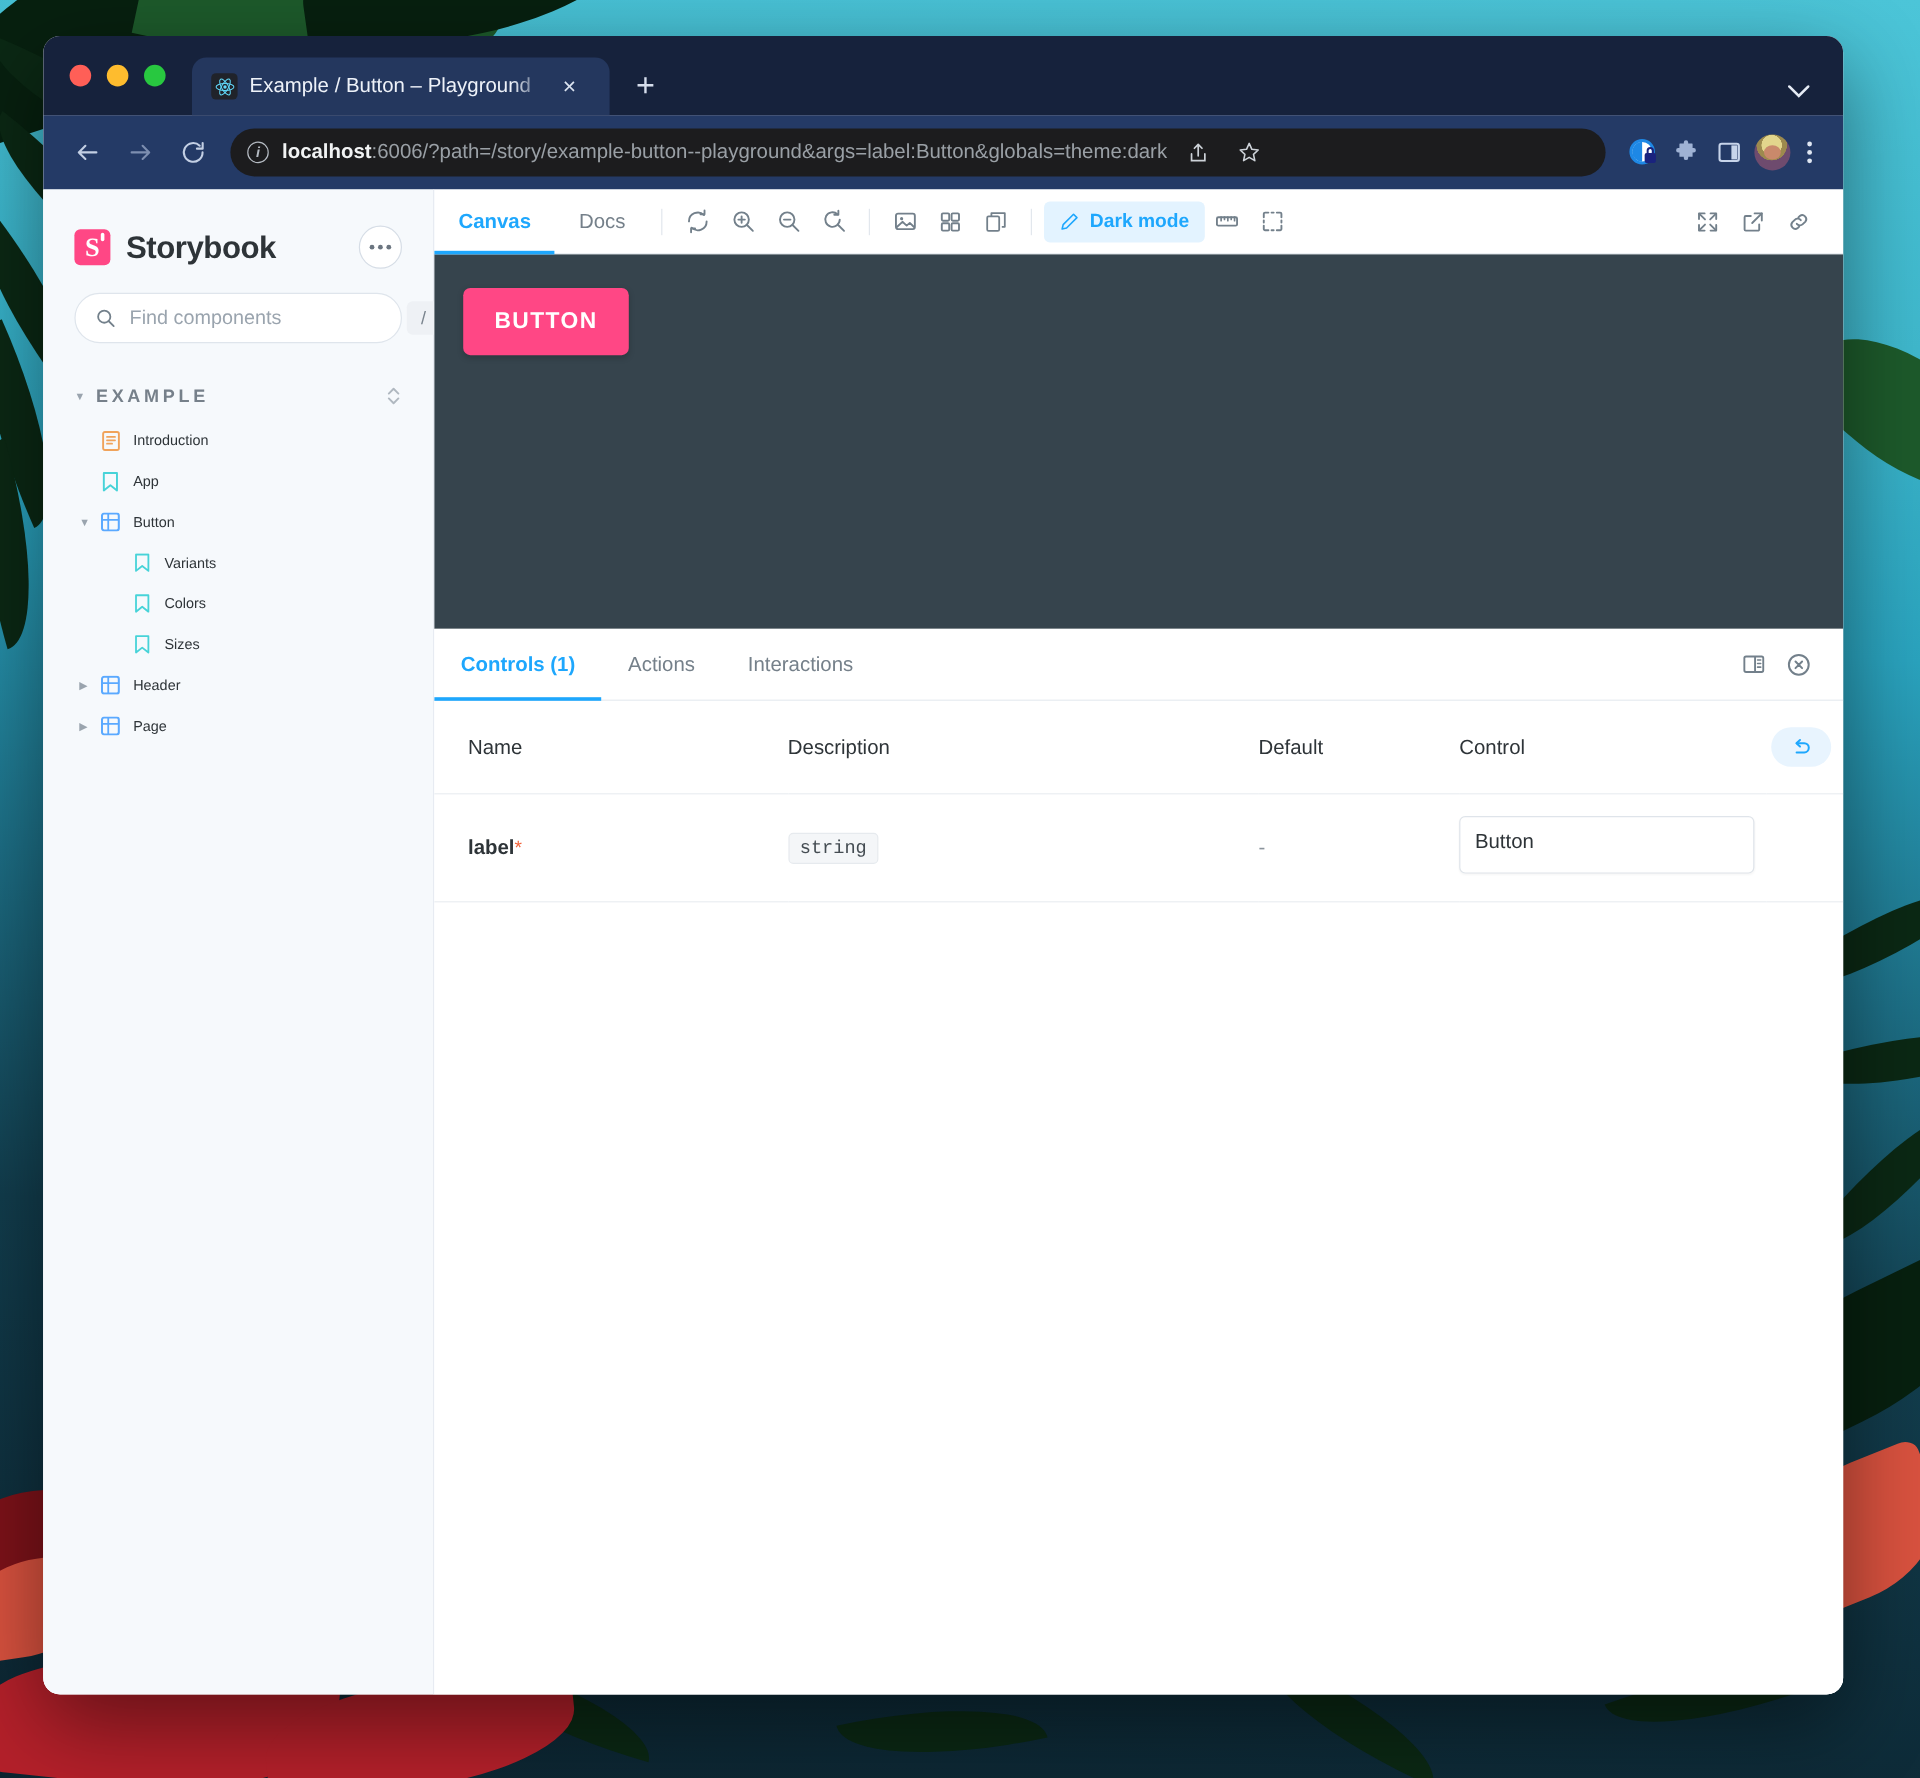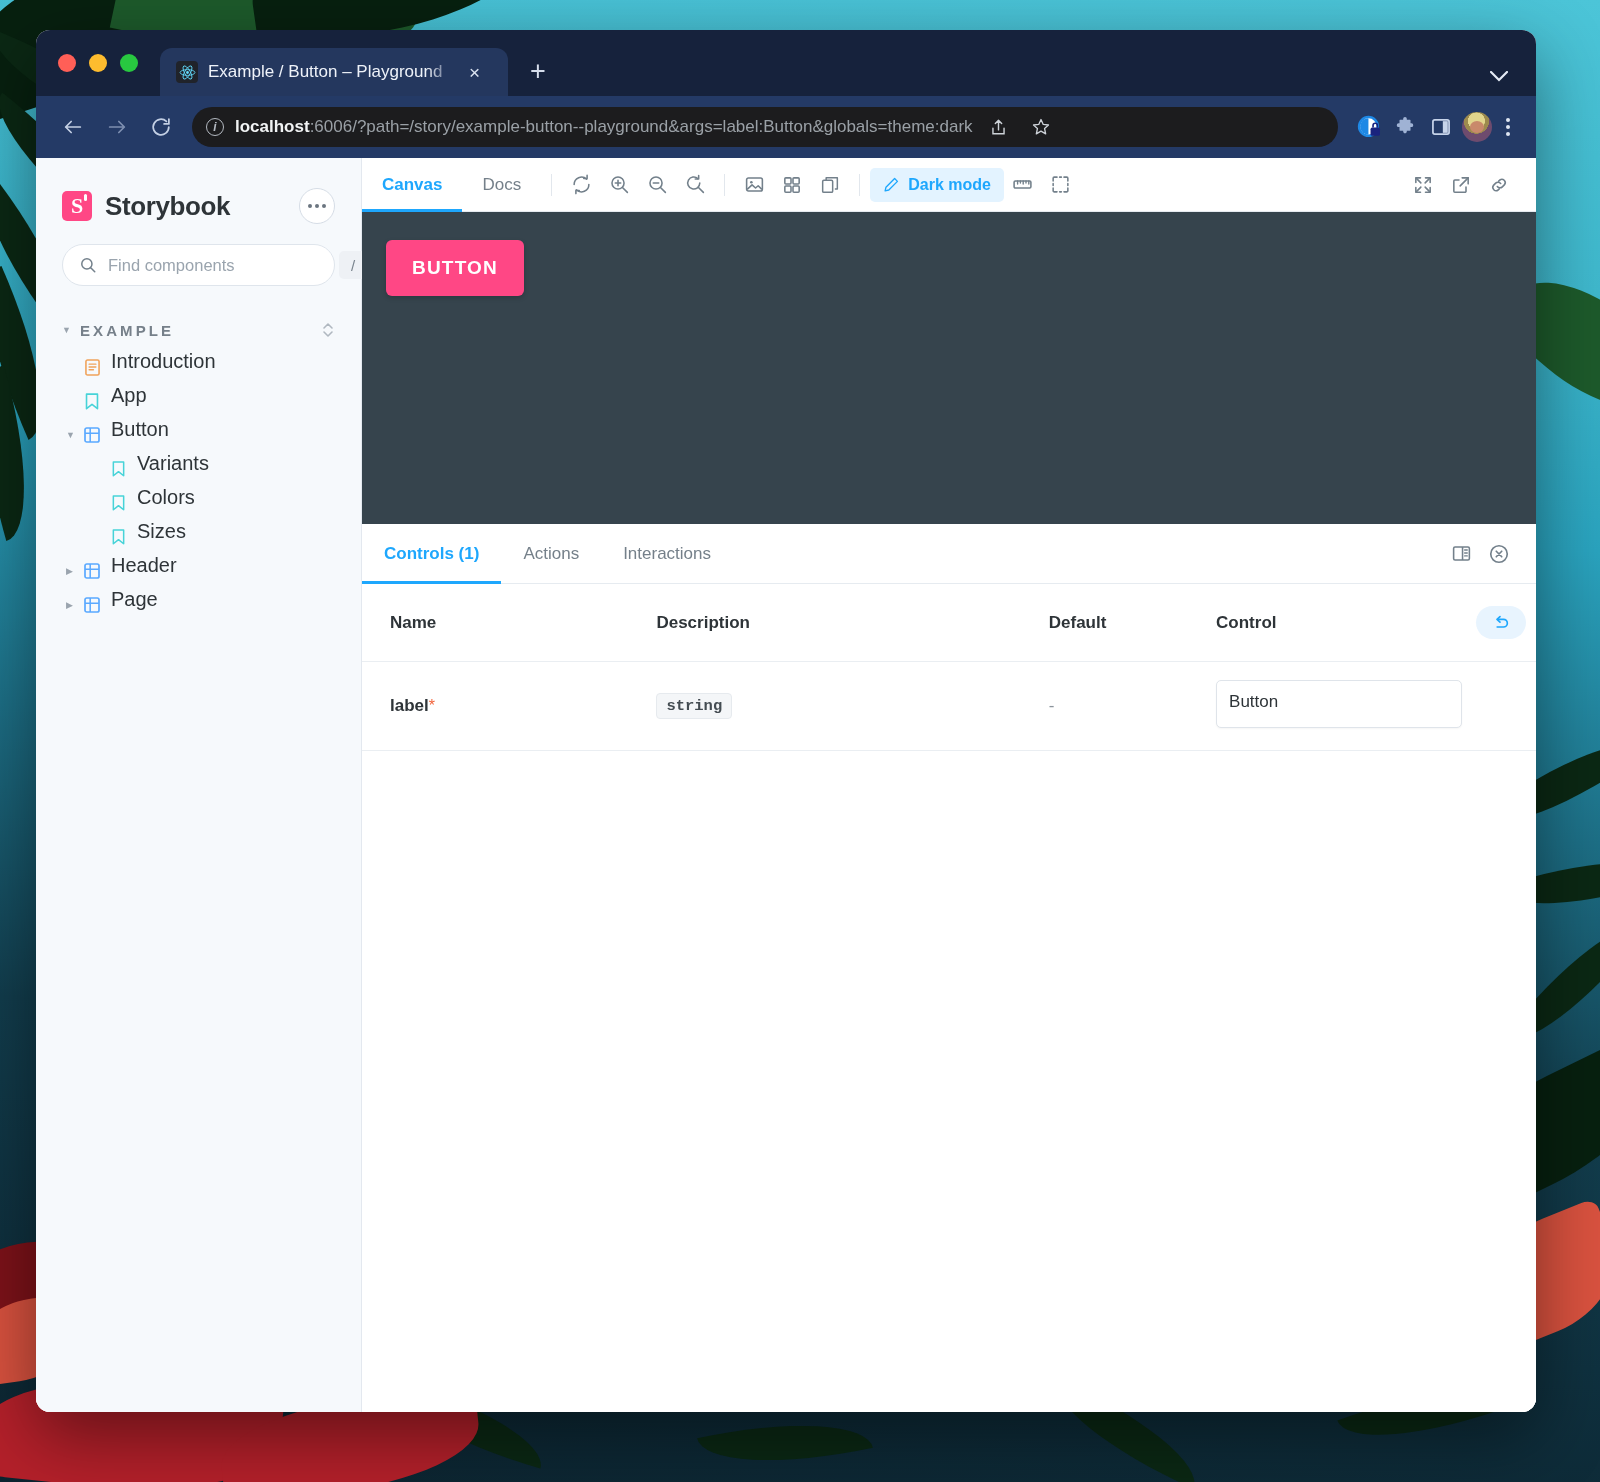--- a/index.html
+++ b/index.html
@@ -174,23 +174,23 @@
     font-size: 15px; flex: none;
   }
   .sb-group {
     display: flex; align-items: center; gap: 9px;
     padding: 0 26px; margin-top: 30px; height: 28px;
   }
   .grp-caret { color: #9aa4ae; font-size: 9px; }
   .grp-label { font-size: 15px; font-weight: 700; color: #76808a; letter-spacing: 3.1px; }
   .grp-sort { margin-left: auto; color: #b0b8c0; font-size: 12px; line-height: .8; text-align: center; cursor: pointer; }
   .sb-item {
-    display: flex; gap: 11px;
+    display: flex; align-items: center; gap: 11px;
     height: 34px; padding-left: 50px; cursor: pointer;
-    font-size: 20px; color: #2e3438;
+    font-size: 12px; color: #2e3438;
   }
   .sb-item.lvl1 { padding-left: 48px; }
   .sb-item.lvl2 { padding-left: 74px; }
   .sb-item.sel { background: #1ea7fd; color: #fff; font-weight: 700; }
   .sb-item .ic { width: 16px; flex: none; display: flex; align-items: center; justify-content: center; }
   .sb-row { position: relative; }
   .row-caret {
     position: absolute; left: 30px; top: 50%; transform: translateY(-50%);
     color: #9aa4ae; font-size: 9px;
   }
@@ -255,26 +255,26 @@
     font-size: 17px; color: #75808a; cursor: pointer; position: relative;
   }
   .ad-tab.active { color: #1ea7fd; font-weight: 700; text-align: center; }
   .ad-tab.active::after {
     content:""; position:absolute; left:0; right:0; bottom:0; height:3px; background:#1ea7fd;
   }
   .ad-btn { width: 38px; height: 38px; display: flex; align-items: center; justify-content: center; color: #73808b; cursor: pointer; flex: none; }
   
   #ctable { width: 100%; border-collapse: collapse; }
   #ctable th {
-    text-align: left; font-size: 17px; font-weight: 700; color: #2e3438;
+    text-align: left; font-size: 17px; font-weight: 400; color: #2e3438;
     padding: 22px 10px 22px 0; border-bottom: 1px solid #eaeef2;
   }
   #ctable td { padding: 18px 10px 18px 0; border-bottom: 1px solid #eaeef2; vertical-align: middle; }
   .col-name { width: 300px; padding-left: 28px !important; }
-  .col-desc { width: 400px; font-weight: bold; }
+  .col-desc { width: 400px; }
   .col-def  { width: 170px; }
   .col-ctrl { }
   .col-reset { width: 64px; }
   .argname { font-size: 17px; font-weight: 700; color: #2e3438; }
   .argreq { color: #f2643c; font-weight: 400; }
   .typechip {
     display: inline-block; font-family: "Liberation Mono", monospace;
     font-size: 15.5px; color: #444c52;
     background: #f4f6f8; border: 1px solid #e6eaee;
     border-radius: 4px; padding: 3px 9px;

